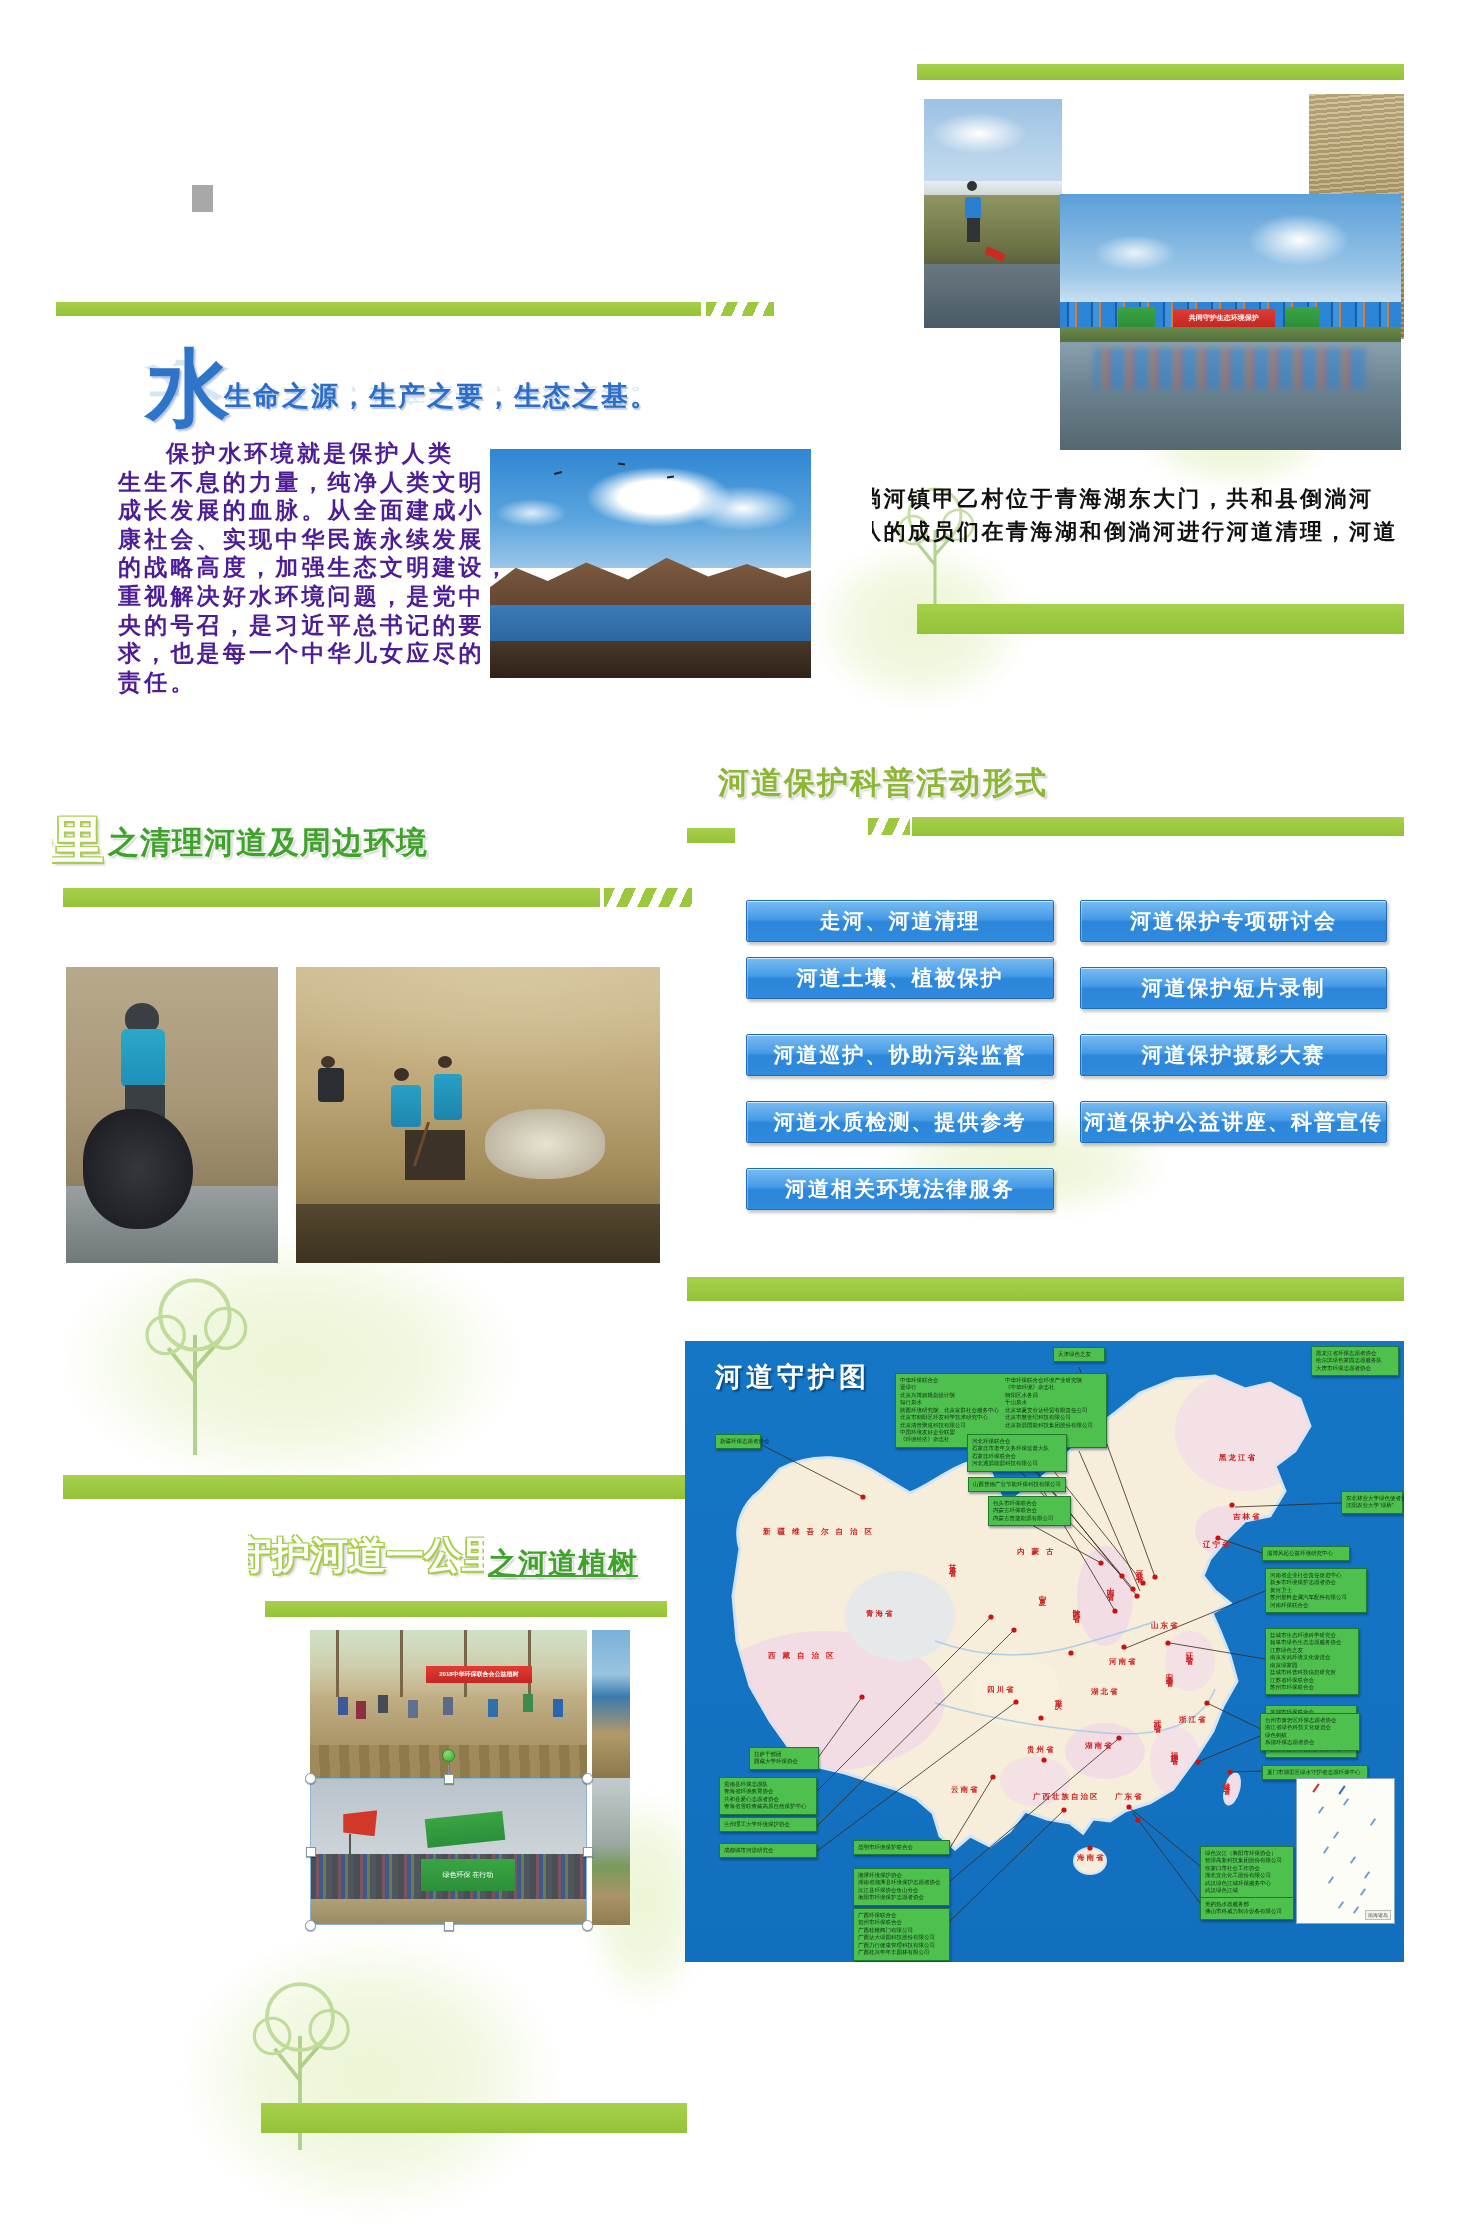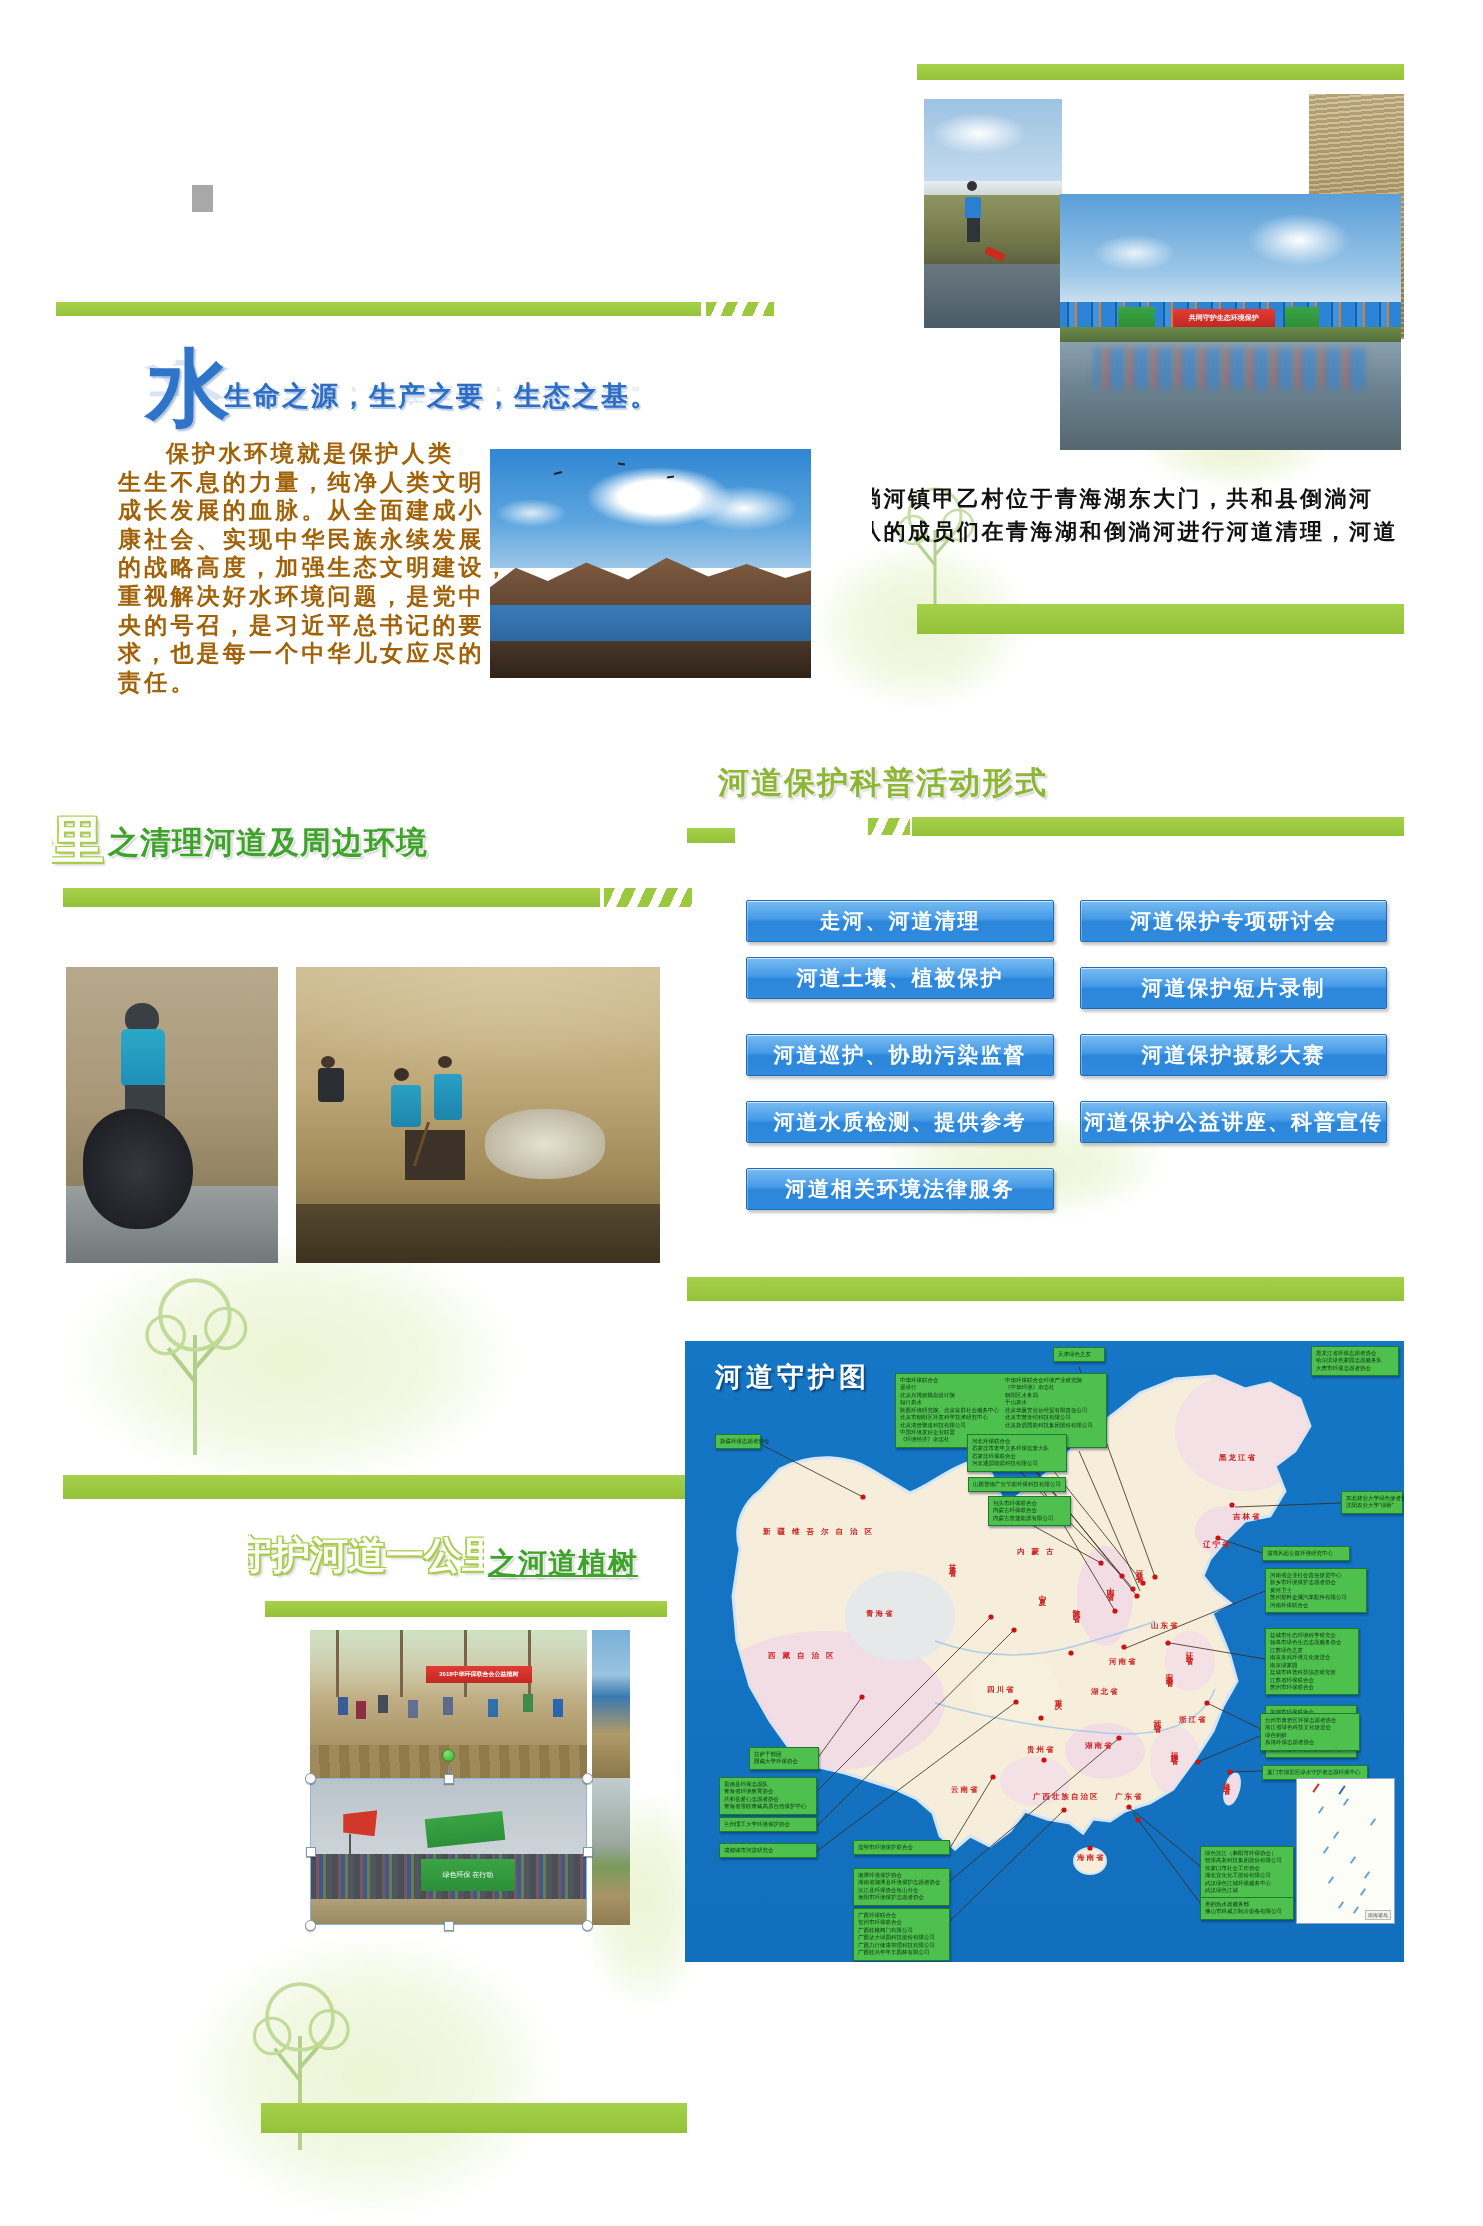--- a/index.html
+++ b/index.html
@@ -16,21 +16,21 @@
     text-shadow:-1.5px -1.5px 0 #a9cc49,1.5px -1.5px 0 #a9cc49,-1.5px 1.5px 0 #a9cc49,1.5px 1.5px 0 #a9cc49,3px 3px 3px rgba(130,130,130,.45);}
   
   #water-char{left:146px;top:332px;font-size:84px;font-weight:bold;color:#2e74c8;
     font-family:"Liberation Serif","DejaVu Serif",serif;text-shadow:2px 2px 2px rgba(60,100,160,.4);}
   #water-refl{left:146px;top:418px;font-size:84px;font-weight:bold;color:#2e74c8;opacity:.18;transform:scaleY(-.6);transform-origin:top;
     font-family:"Liberation Serif","DejaVu Serif",serif;}
   #slogan{left:224px;top:378px;font-size:27px;font-weight:bold;color:#2c6ec6;letter-spacing:2px;
     font-family:"Liberation Serif","DejaVu Serif",serif;text-shadow:1.5px 1.5px 1px rgba(70,110,170,.35);}
   #slogan-refl{left:224px;top:408px;font-size:27px;font-weight:bold;color:#2c6ec6;letter-spacing:2px;opacity:.15;transform:scaleY(-.7);transform-origin:top;
     font-family:"Liberation Serif","DejaVu Serif",serif;}
-  #para{left:118px;top:440px;width:376px;font-size:23px;line-height:28.6px;letter-spacing:3.2px;color:#a16207;
+  #para{left:118px;top:440px;width:376px;font-size:23px;line-height:28.6px;letter-spacing:3.2px;color:#4c1d95;
     font-family:"Liberation Serif","DejaVu Serif",serif;font-weight:bold;}
   .pline{white-space:nowrap;}
   #qtext{left:872px;top:482px;width:611px;overflow:hidden;font-size:22px;line-height:33px;letter-spacing:2.5px;color:#111;
     font-family:"Liberation Serif","DejaVu Serif",serif;font-weight:bold;}
   .qline{white-space:nowrap;margin-left:-13px;}
   
   .btncol{position:absolute;}
   .abtn{position:absolute;left:0;height:40px;border:1px solid #1f6db8;border-radius:2px;color:#fff;font-weight:bold;
     font-size:21px;letter-spacing:2px;display:flex;align-items:center;justify-content:center;white-space:nowrap;
     background:linear-gradient(180deg,#79bcf1 0%,#459ae7 45%,#2c86d9 52%,#2f8bde 100%);

